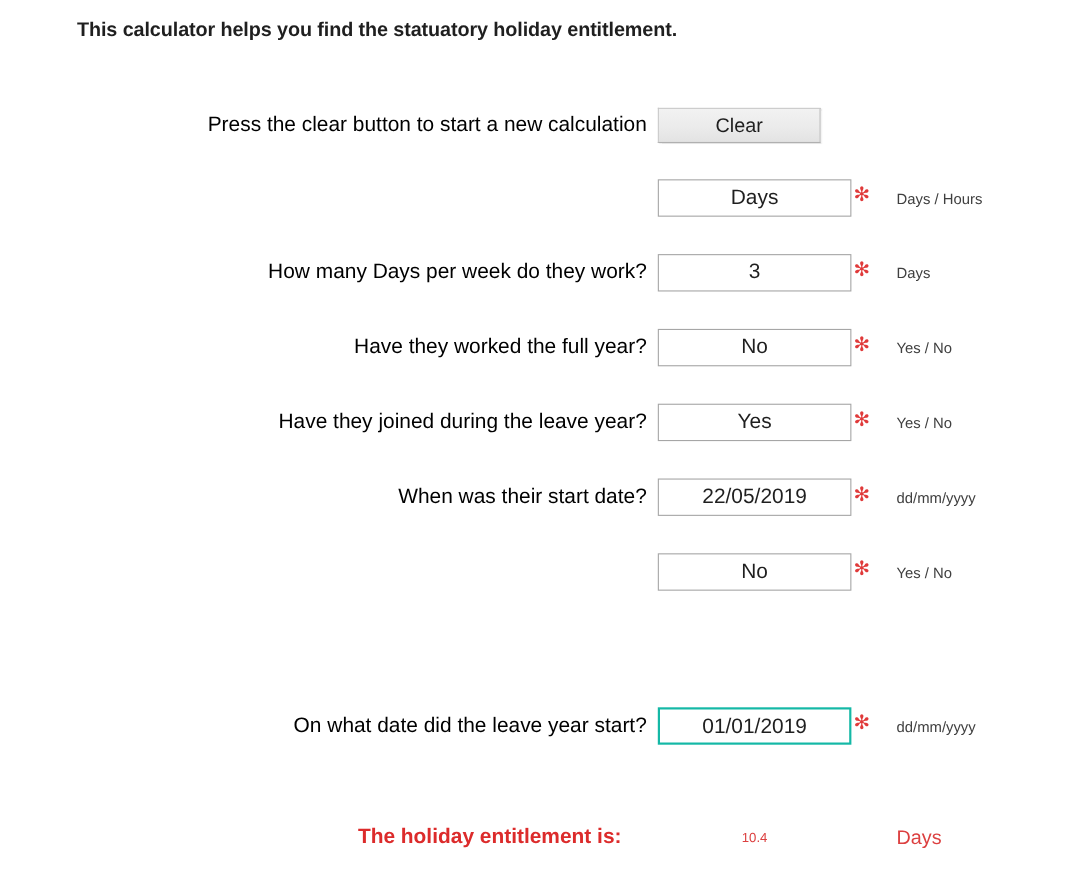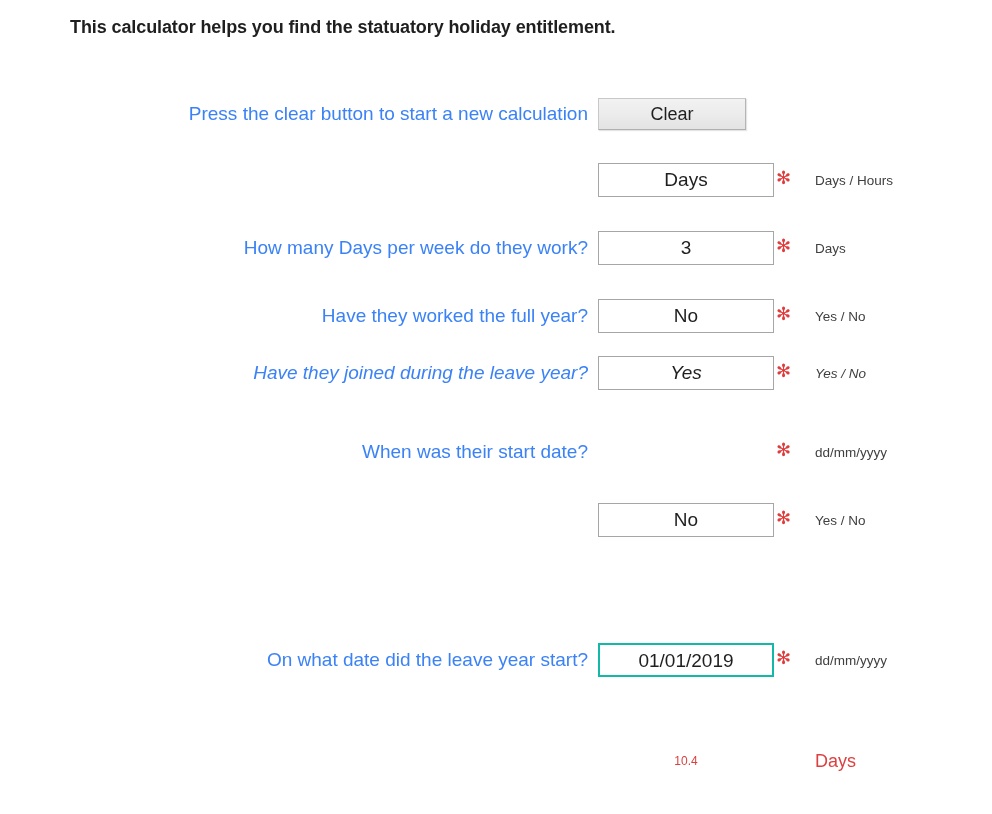--- a/index.html
+++ b/index.html
@@ -37,21 +37,21 @@
   }
   .row-label {
     position: absolute;
     left: 0;
     width: 588px;
     top: 0;
     height: 34px;
     line-height: 34px;
     text-align: right;
     font-size: 19px;
-    color: #3b82f6;
+    color: #000000;
     white-space: nowrap;
   }
 
   
   .clear-btn {
     position: absolute;
     left: 598px;
     top: 1px;
     width: 148px;
     height: 32px;
@@ -175,40 +175,42 @@
       <div class="input-cell">3</div>
       <div class="req-star">✻</div>
       <div class="hint">Days</div>
     </div>
     <div class="row" style="top: 299px;">
       <div class="row-label">Have they worked the full year?</div>
       <div class="input-cell">No</div>
       <div class="req-star">✻</div>
       <div class="hint">Yes / No</div>
     </div>
-    <div class="row" style="top: 356px; font-style: italic;">
+    <div class="row" style="top: 367px;">
       <div class="row-label">Have they joined during the leave year?</div>
       <div class="input-cell">Yes</div>
       <div class="req-star">✻</div>
       <div class="hint">Yes / No</div>
     </div>
     <div class="row" style="top: 435px;">
       <div class="row-label">When was their start date?</div>
+      <div class="input-cell">22/05/2019</div>
       <div class="req-star">✻</div>
       <div class="hint">dd/mm/yyyy</div>
     </div>
     <div class="row" style="top: 503px;">
       <div class="input-cell">No</div>
       <div class="req-star">✻</div>
       <div class="hint">Yes / No</div>
     </div>
     <div class="row" style="top: 643px;">
       <div class="row-label">On what date did the leave year start?</div>
       <div class="input-cell selected">01/01/2019</div>
       <div class="req-star">✻</div>
       <div class="hint">dd/mm/yyyy</div>
     </div>
   </div>
 
 <div class="result-row" id="result-row" style="top: 744px;">
+  <div class="result-label">The holiday entitlement is:</div>
   <div class="result-value">10.4</div>
   <div class="result-unit">Days</div>
 </div>
 
 </body></html>

